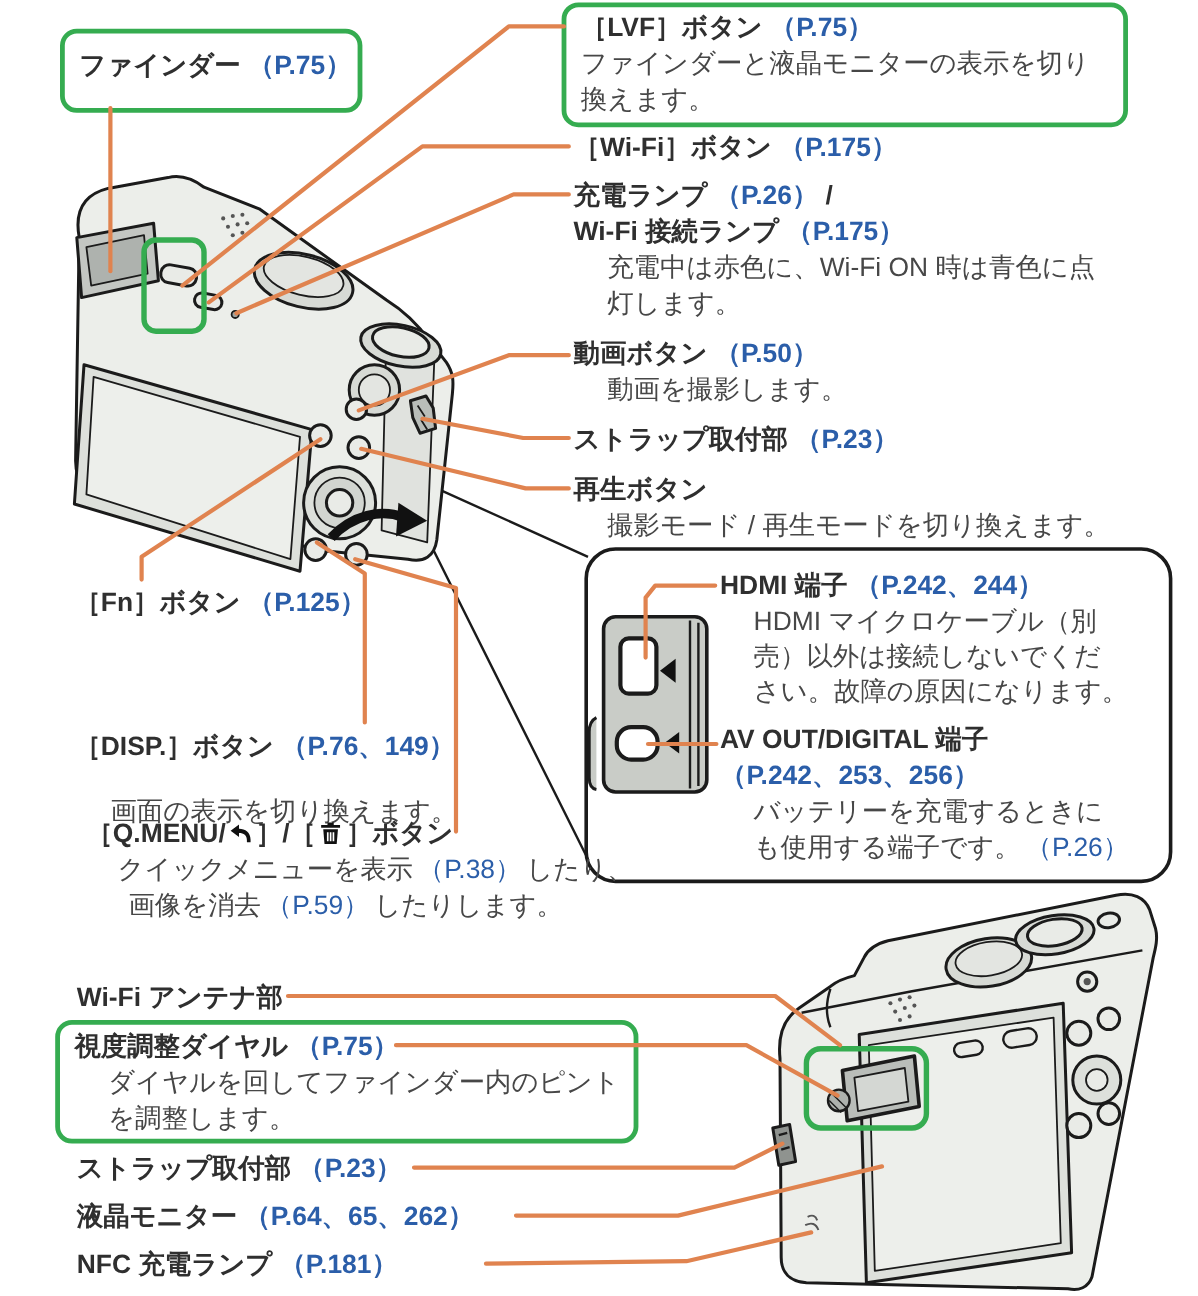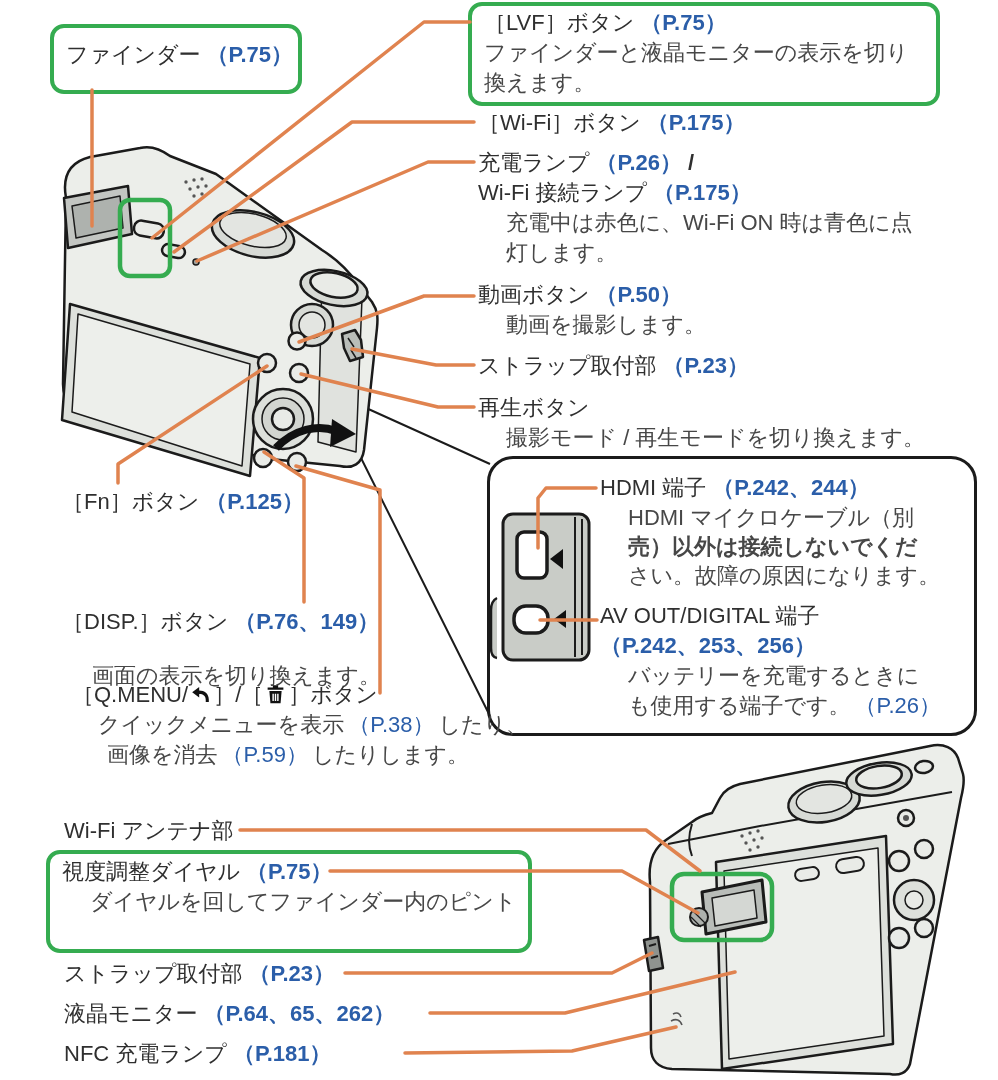--- a/index.html
+++ b/index.html
@@ -2,21 +2,21 @@
 <html><head>
 <meta charset="utf-8">
 <style>
   html,body{margin:0;padding:0;background:#fff;}
   .wrap{position:relative;width:998px;height:1080px;background:#fff;overflow:hidden;
         font-family:"Liberation Sans","DejaVu Sans",sans-serif;}
   svg.art{position:absolute;left:0;top:0;z-index:1;pointer-events:none;}
   .gbox{position:absolute;border:4px solid #35AC50;border-radius:14px;z-index:0;}
   .hbox{position:absolute;border:3px solid #1b1b1b;border-radius:26px;background:#fff;z-index:0;}
   .t{position:absolute;white-space:nowrap;font-size:22px;line-height:30px;color:#2f2f2f;z-index:2;}
-  .b{font-weight:400;}
+  .b{font-weight:700;}
   .ref{color:#2B5EA9;font-weight:600;margin-left:6px;}
   .refin{color:#2B5EA9;font-weight:400;margin:0 4px;}
   .slash{margin-left:6px;font-weight:600;}
   .desc{font-weight:400;color:#474747;}
   .desc div{height:30px;}
   .qicon{display:inline-block;width:21px;height:21px;vertical-align:-3px;margin:0 2px;}
   .qicon svg{display:block;}
 </style>
 </head>
 <body>
@@ -189,21 +189,21 @@
     <span class="b">再生ボタン</span>
     <div class="desc" style="margin-left:28px;">
       <div>撮影モード / 再生モードを切り換えます。</div>
     </div>
   </div>
 
   <div class="t" style="left:600px;top:473px;">
     <span class="b">HDMI 端子</span><span class="ref">（P.242、244）</span>
     <div class="desc" style="margin-left:28px;line-height:29px;">
       <div style="height:29px;">HDMI マイクロケーブル（別</div>
-      <div style="height:29px;font-weight:bold;">売）以外は接続しないでくだ</div>
+      <div style="height:29px;">売）以外は接続しないでくだ</div>
       <div style="height:29px;">さい。故障の原因になります。</div>
     </div>
   </div>
 
   <div class="t" style="left:600px;top:601px;">
     <div><span class="b">AV OUT/DIGITAL 端子</span></div>
     <div><span class="ref" style="margin-left:0;">（P.242、253、256）</span></div>
     <div class="desc" style="margin-left:28px;">
       <div>バッテリーを充電するときに</div>
       <div><span>も使用する端子です。</span><span class="refin">（P.26）</span></div>
@@ -236,20 +236,21 @@
   </div>
 
   <div class="t" style="left:64px;top:816px;">
     <span class="b">Wi-Fi アンテナ部</span>
   </div>
 
   <div class="t" style="left:62px;top:857px;">
     <span class="b">視度調整ダイヤル</span><span class="ref">（P.75）</span>
     <div class="desc" style="margin-left:28px;">
       <div>ダイヤルを回してファインダー内のピント</div>
+      <div>を調整します。</div>
     </div>
   </div>
 
   <div class="t" style="left:64px;top:959px;">
     <span class="b">ストラップ取付部</span><span class="ref">（P.23）</span>
   </div>
 
   <div class="t" style="left:64px;top:999px;">
     <span class="b">液晶モニター</span><span class="ref">（P.64、65、262）</span>
   </div>

